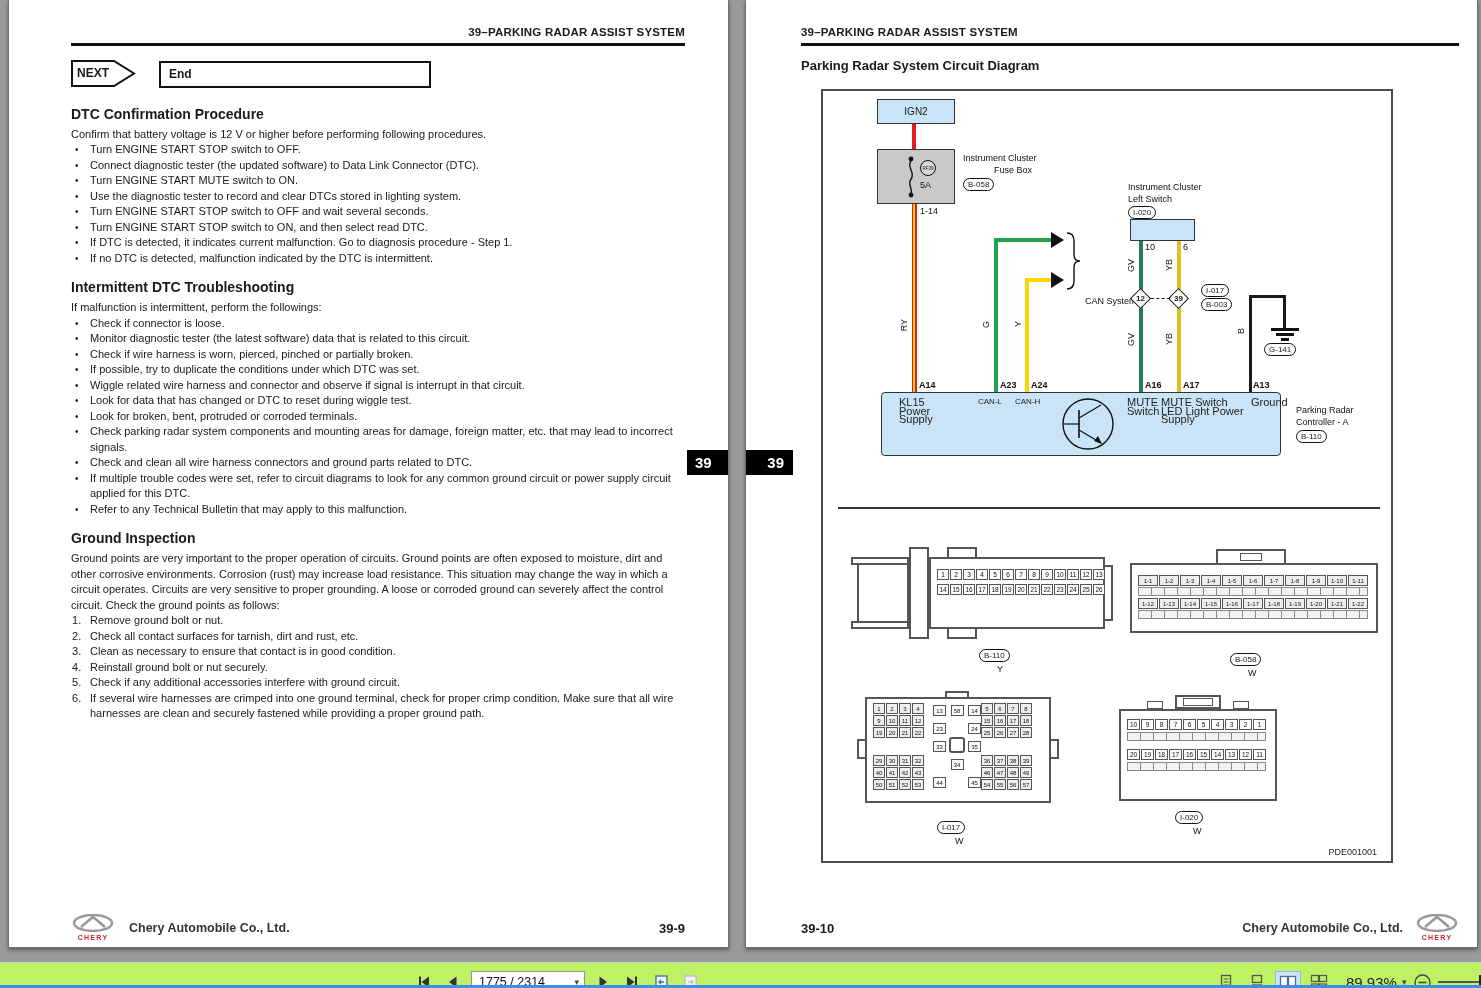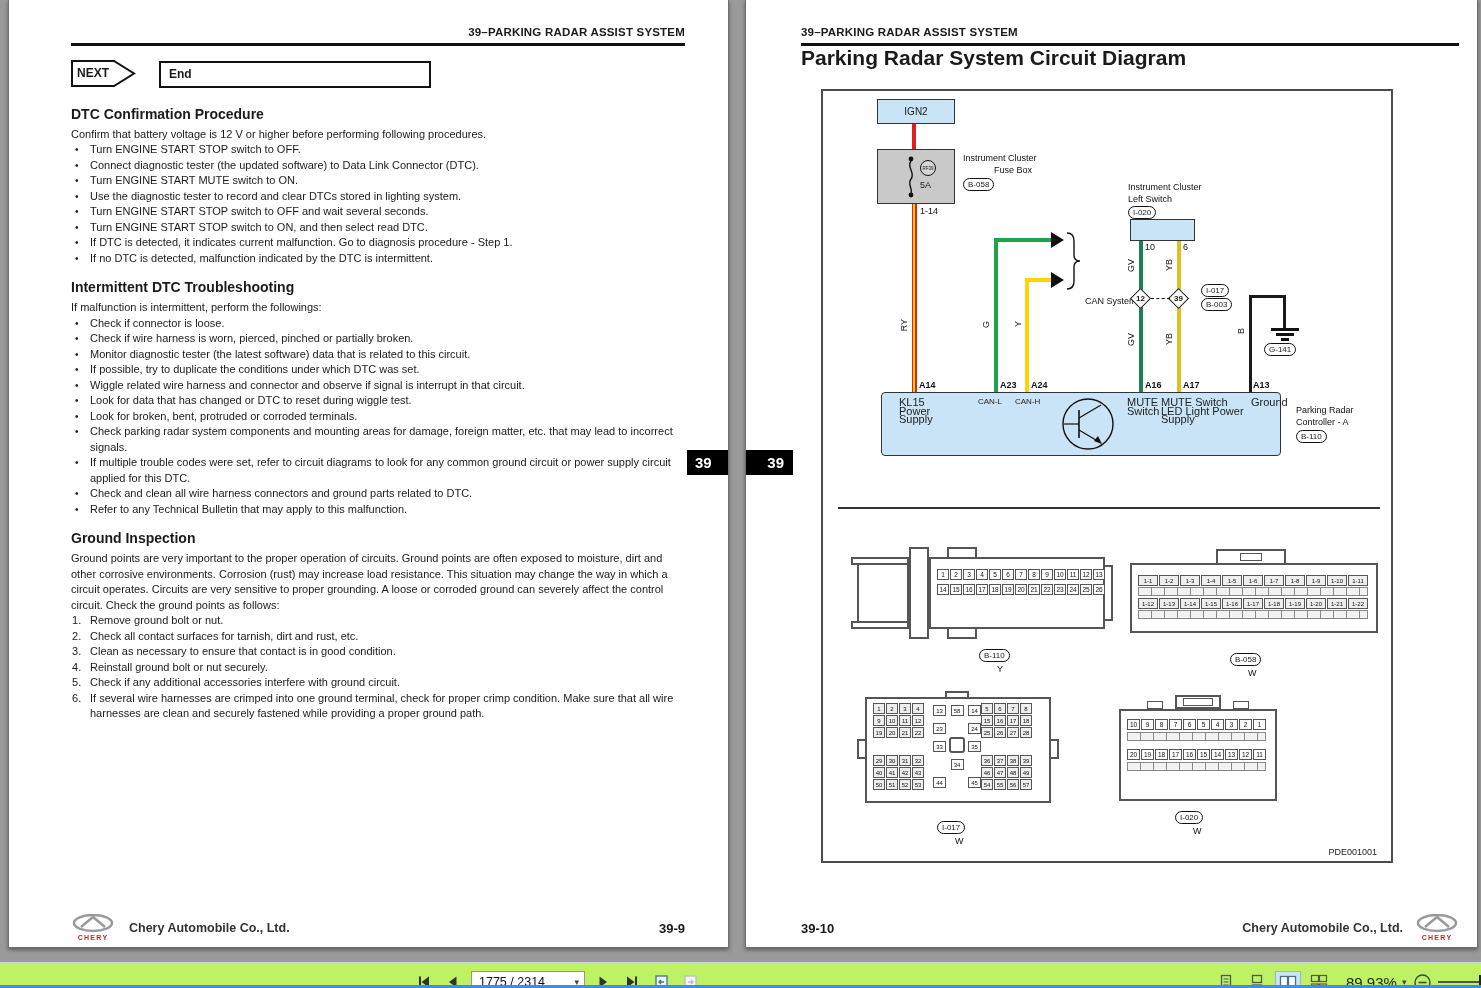--- a/index.html
+++ b/index.html
@@ -34,21 +34,21 @@
   .page-footer { position:absolute; top:914px; display:flex; align-items:center; }
   .pf-left  { left:62px; width:614px; }
   .pf-right { left:55px; width:658px; }
   .company { font-size:12.5px; font-weight:bold; color:#333; }
   .page-num { font-size:13px; font-weight:bold; }
   .chery-logo { display:flex; flex-direction:column; align-items:center; line-height:8px; }
   .chery-word { color:#cc2229; font-size:7px; font-weight:bold; letter-spacing:1.3px; }
 
   
   .rp-content { position:absolute; left:55px; top:26px; width:658px; }
-  .diagram-title { font-size:21px; font-weight:bold; margin-top:0; }
+  .diagram-title { font-size:13px; font-weight:bold; margin-top:12px; }
   .diagram-frame { position:absolute; left:75px; top:89px; width:572px; height:774px; border:2px solid #4d4d4d; background:#fff; }
   .bluebox { position:absolute; background:#c9e4f6; border:1.2px solid #333; }
   .graybox { position:absolute; background:#c9c9c9; border:1.2px solid #333; }
   .dlabel { position:absolute; font-size:9px; line-height:10.5px; color:#111; white-space:nowrap; }
   .pin-id { position:absolute; font-size:9px; font-weight:bold; color:#111; }
   .ctrl-pin-label { position:absolute; font-size:11px; line-height:8.5px; color:#222; }
   .vlabel { position:absolute; writing-mode:vertical-rl; transform:rotate(180deg); font-size:9px; color:#111; }
   .oval { position:absolute; border:1.2px solid #111; border-radius:9px; padding:0 4px; font-size:8px; line-height:11px; background:#fff; white-space:nowrap; }
   .wire { position:absolute; }
   .w-red { background:#e02020; }
@@ -127,29 +127,29 @@
         <span class="bullet-item">Turn ENGINE START STOP switch to OFF and wait several seconds.</span>
         <span class="bullet-item">Turn ENGINE START STOP switch to ON, and then select read DTC.</span>
         <span class="bullet-item">If DTC is detected, it indicates current malfunction. Go to diagnosis procedure - Step 1.</span>
         <span class="bullet-item">If no DTC is detected, malfunction indicated by the DTC is intermittent.</span>
       </div>
 
     <div class="section-title">Intermittent DTC Troubleshooting</div>
     <div class="body-text">If malfunction is intermittent, perform the followings:</div>
     <div>
         <span class="bullet-item">Check if connector is loose.</span>
+        <span class="bullet-item">Monitor diagnostic tester (the latest software) data that is related to this circuit.</span>
         <span class="bullet-item">Check if wire harness is worn, pierced, pinched or partially broken.</span>
-        <span class="bullet-item">Monitor diagnostic tester (the latest software) data that is related to this circuit.</span>
         <span class="bullet-item">If possible, try to duplicate the conditions under which DTC was set.</span>
         <span class="bullet-item">Wiggle related wire harness and connector and observe if signal is interrupt in that circuit.</span>
         <span class="bullet-item">Look for data that has changed or DTC to reset during wiggle test.</span>
         <span class="bullet-item">Look for broken, bent, protruded or corroded terminals.</span>
         <span class="bullet-item">Check parking radar system components and mounting areas for damage, foreign matter, etc. that may lead to incorrect signals.</span>
+        <span class="bullet-item">Check and clean all wire harness connectors and ground parts related to DTC.</span>
         <span class="bullet-item">If multiple trouble codes were set, refer to circuit diagrams to look for any common ground circuit or power supply circuit applied for this DTC.</span>
-        <span class="bullet-item">Check and clean all wire harness connectors and ground parts related to DTC.</span>
         <span class="bullet-item">Refer to any Technical Bulletin that may apply to this malfunction.</span>
       </div>
 
     <div class="section-title">Ground Inspection</div>
     <div class="body-text">Ground points are very important to the proper operation of circuits.  Ground points are often exposed to moisture, dirt and other corrosive environments.  Corrosion (rust) may increase load resistance.  This situation may change the way in which a circuit operates.  Circuits are very sensitive to proper grounding. A loose or corroded ground can severely affect the control circuit.  Check the ground points as follows:</div>
     <div class="numlist">
         <span class="num-item">Remove ground bolt or nut.</span>
         <span class="num-item">Check all contact surfaces for tarnish, dirt and rust, etc.</span>
         <span class="num-item">Clean as necessary to ensure that contact is in good condition.</span>
         <span class="num-item">Reinstall ground bolt or nut securely.</span>

